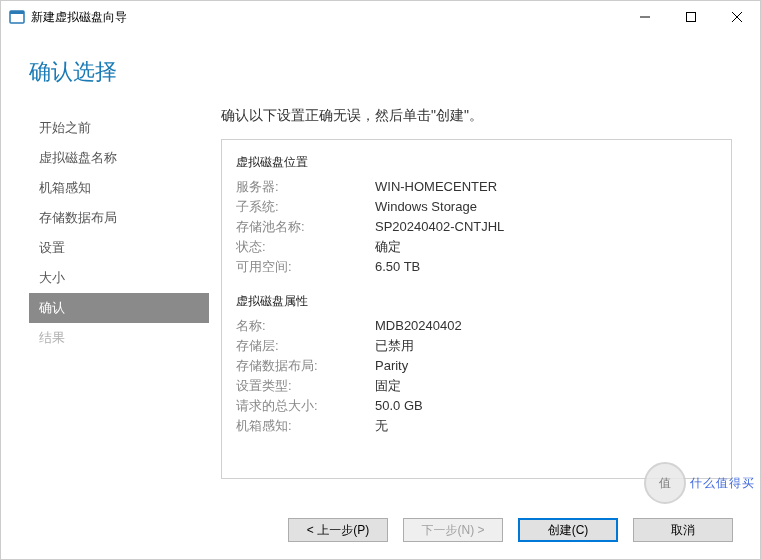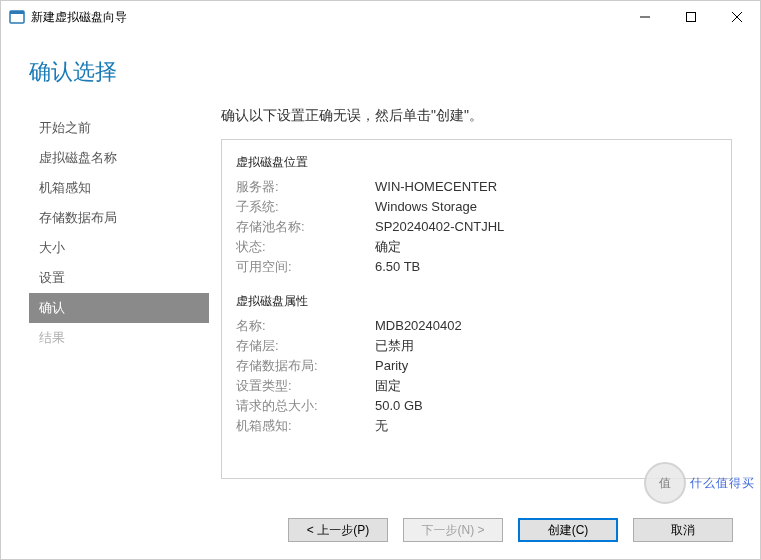--- a/index.html
+++ b/index.html
@@ -75,22 +75,22 @@
 <div class="header">
   <div class="header-title">确认选择</div>
 </div>
 
 <div class="content">
   <div class="sidebar">
     <div class="sidebar-item">开始之前</div>
     <div class="sidebar-item">虚拟磁盘名称</div>
     <div class="sidebar-item">机箱感知</div>
     <div class="sidebar-item">存储数据布局</div>
+    <div class="sidebar-item">设置</div>
     <div class="sidebar-item">大小</div>
-    <div class="sidebar-item">设置</div>
     <div class="sidebar-item active">确认</div>
     <div class="sidebar-item disabled">结果</div>
   </div>
 
   <div class="main">
     <div class="intro-text">确认以下设置正确无误，然后单击"创建"。</div>
     <div class="detail-pane">
       <div class="section-title">虚拟磁盘位置</div>
       <div class="prop-row">
           <span class="prop-label">服务器:</span>

